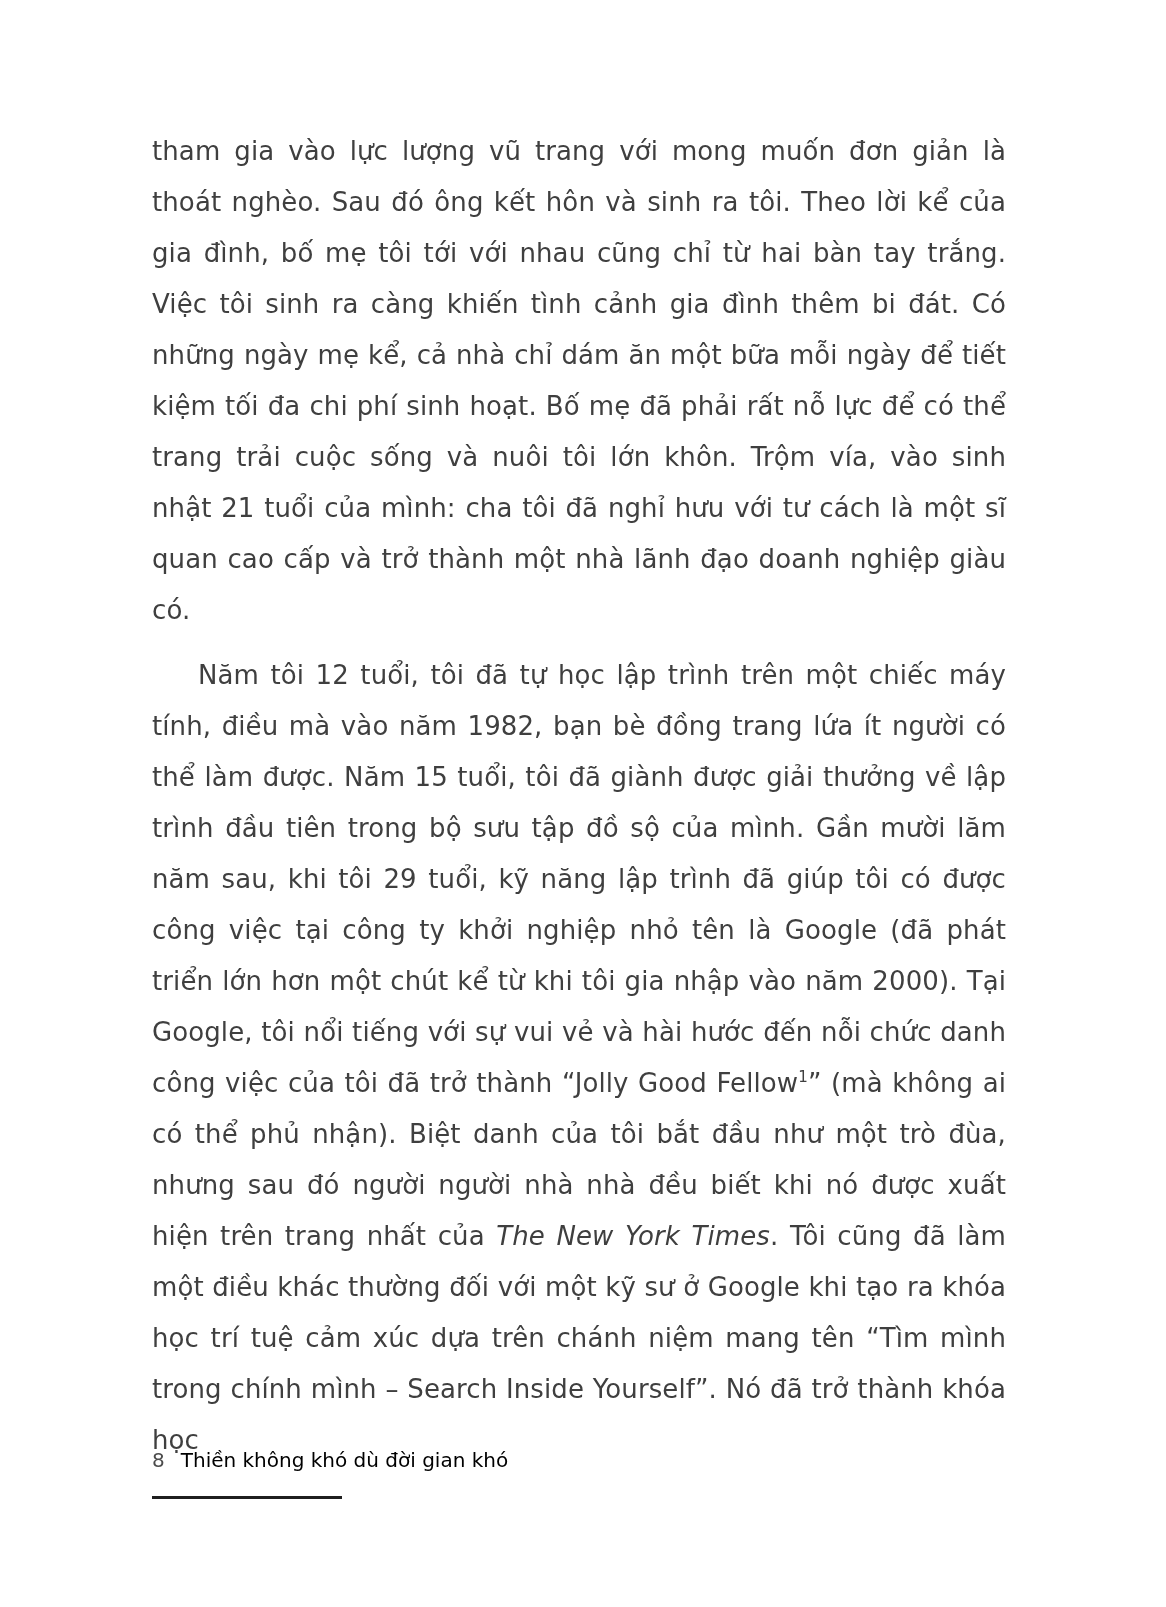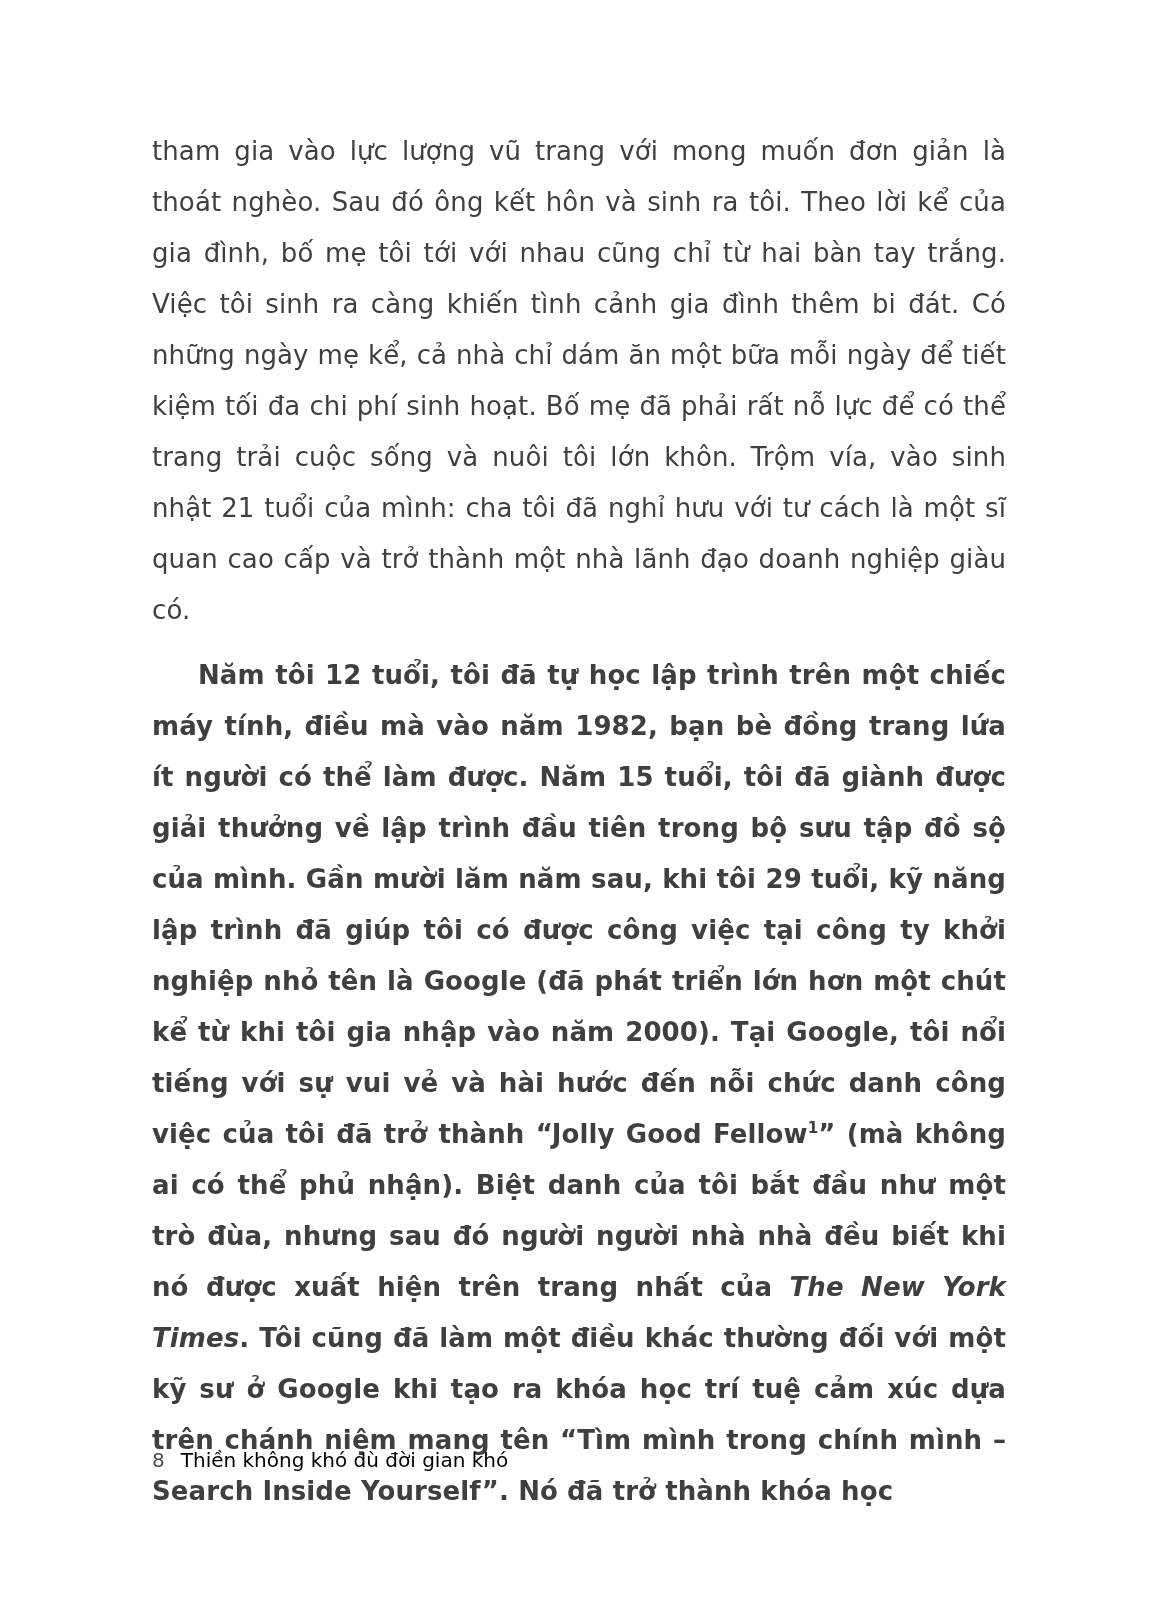--- a/index.html
+++ b/index.html
@@ -16,21 +16,21 @@
     padding: 126px 160px 0 152px;
   }
   .para {
     margin: 0;
     font-size: 26px;
     line-height: 51px;
     text-align: justify;
     color: #3f3f3f;
     letter-spacing: 0.1px;
   }
-  .para + .para { margin-top: 14px; font-weight: bold; }
+  .para + .para { margin-top: 14px; }
   .para.indent { text-indent: 46px; }
   sup {
     font-size: 0.58em;
     line-height: 0;
     vertical-align: super;
   }
   .seg-italic { font-style: italic; }
   .footnote-rule {
     width: 190px;
     height: 3px;

